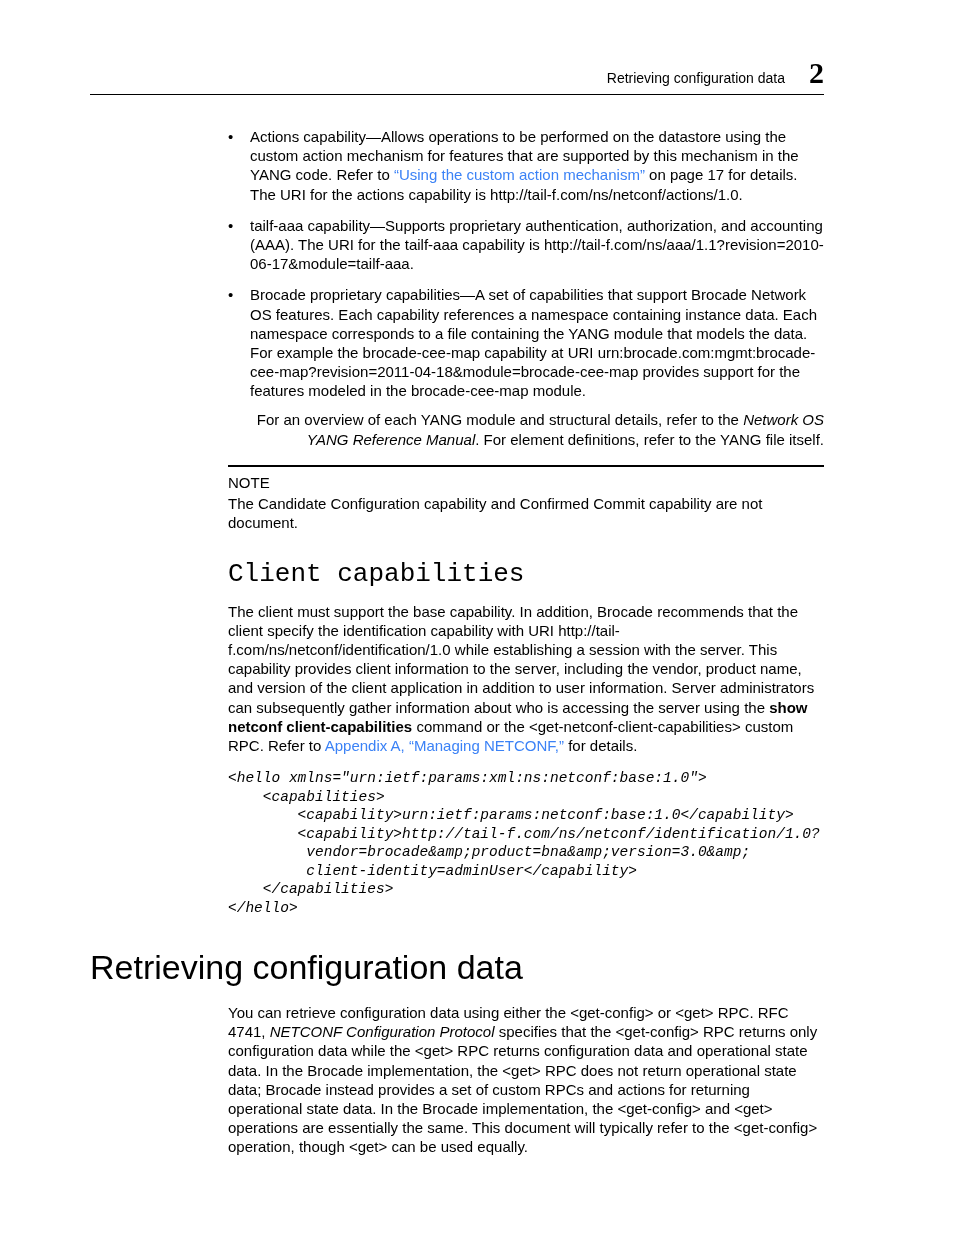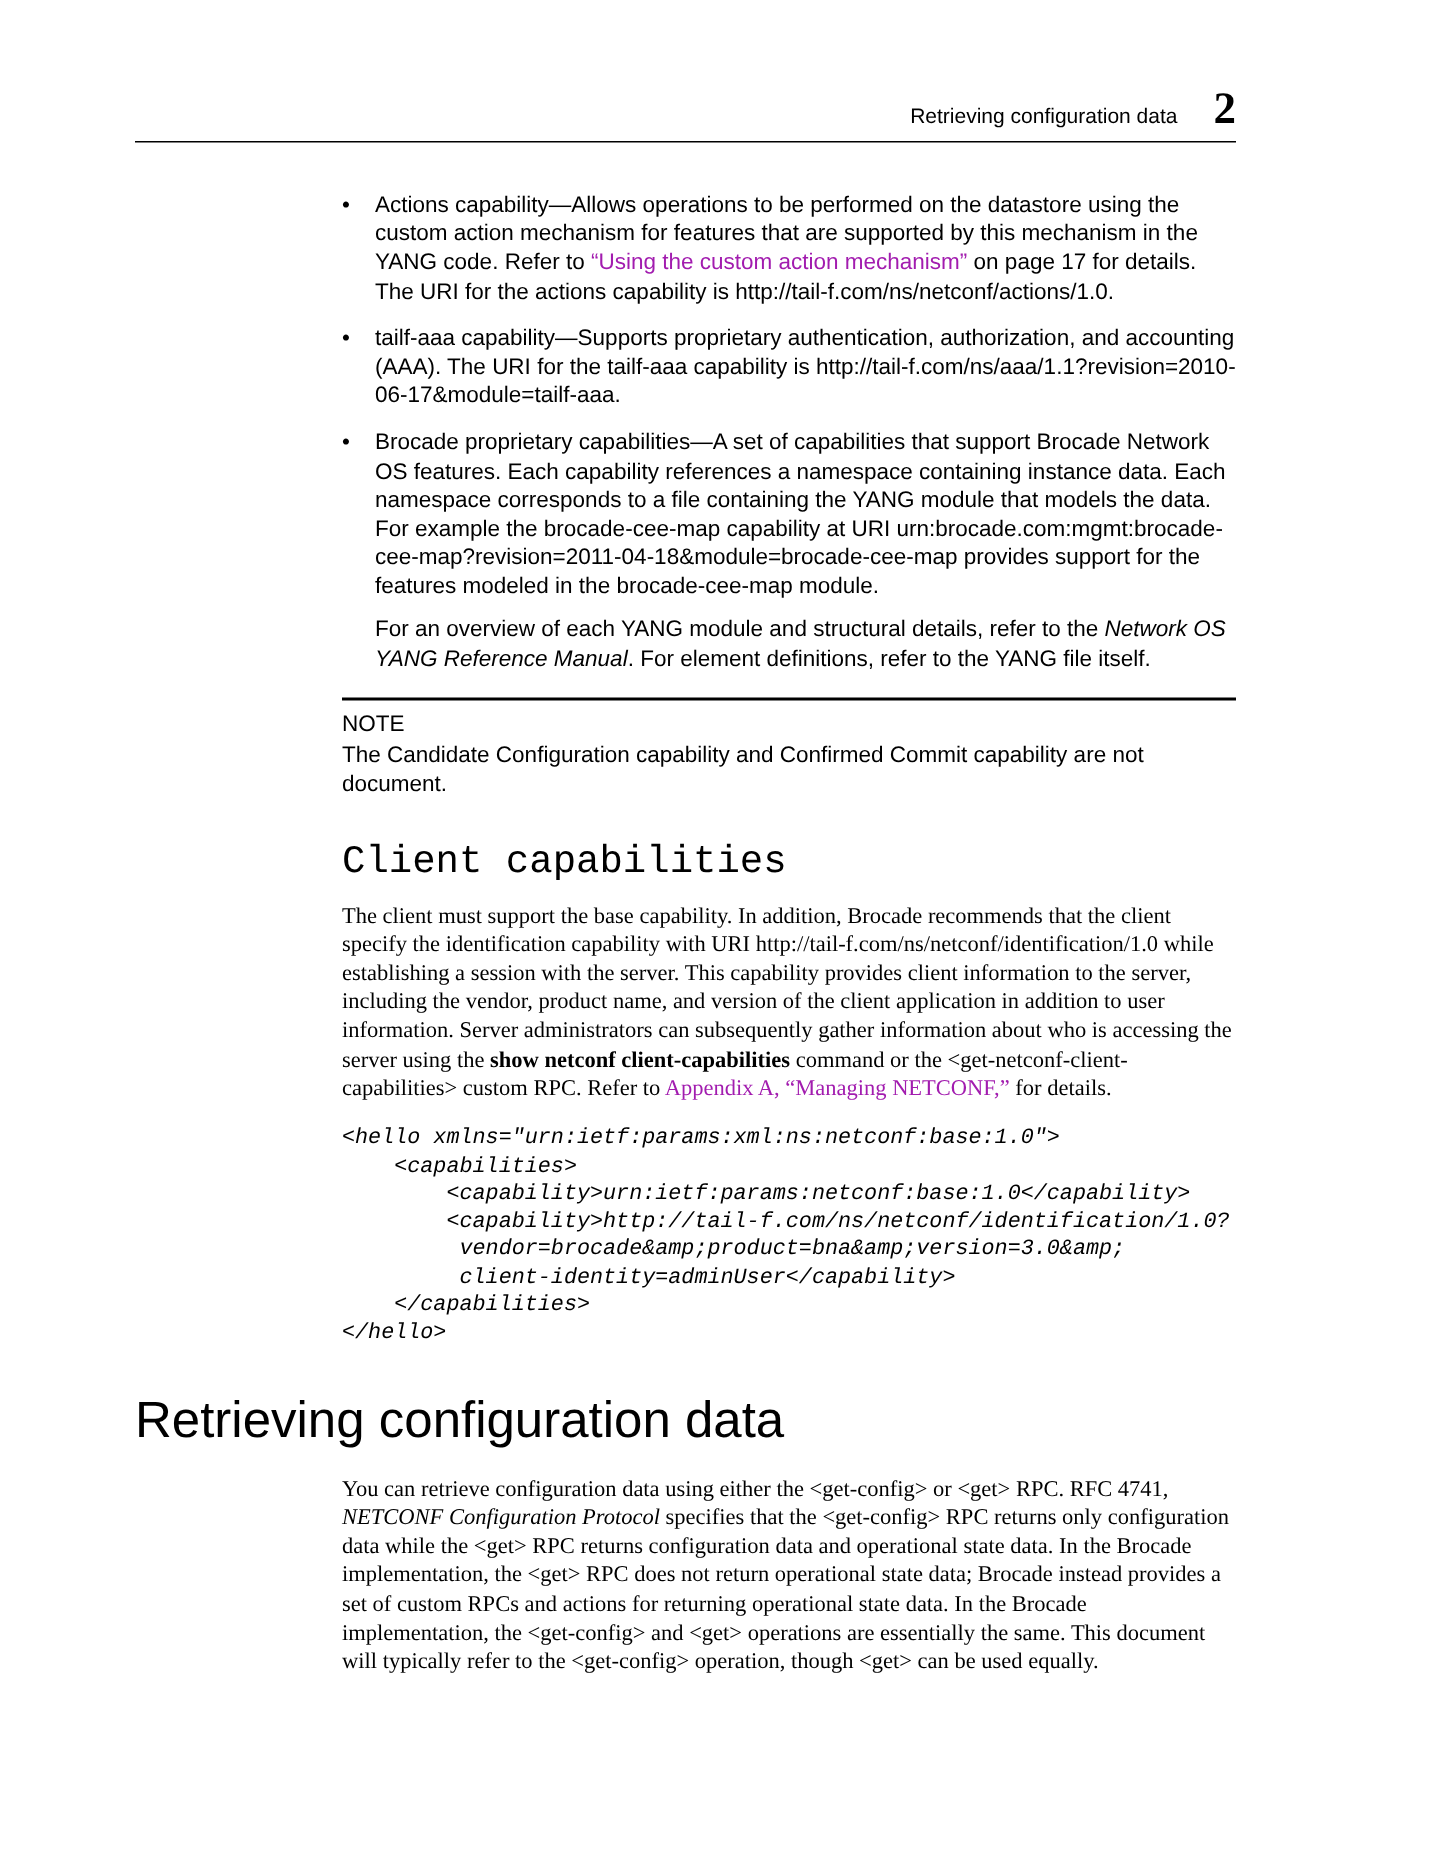--- a/index.html
+++ b/index.html
@@ -55,22 +55,23 @@
   }
   .bullets > li::before {
     content: "•";
     position: absolute;
     left: 0;
     top: 0;
     font-size: 15px;
   }
   .subpara {
     margin-top: 10px;
+    text-align: right;
   }
-  a.link { color: #a21caf; text-decoration: none; }
+  a.link { color: #3b82f6; text-decoration: none; }
   .italic { font-style: italic; }
   .bold { font-weight: 700; }
   .note-rule {
     border: none;
     border-top: 2px solid #000;
     margin: 16px 0 6px 0;
   }
   .note-label {
     font-family: "Arial Narrow", Arial, sans-serif;
     font-stretch: condensed;
@@ -78,21 +79,21 @@
     font-size: 15px;
     margin-bottom: 2px;
   }
   .h2 {
     font-family: Liberation Mono, monospace;
     font-stretch: condensed;
     font-weight: 400;
     font-size: 26px;
     margin: 26px 0 10px 0;
   }
-  .para { margin: 0 0 14px 0; font-family: Liberation Serif, serif; }
+  .para { margin: 0 0 14px 0; }
   .code {
     font-family: "Courier New", Courier, monospace;
     font-size: 14.5px;
     white-space: pre;
     line-height: 1.28;
     margin: 4px 0 0 0;
     font-style: italic;
   }
   .h1 {
     font-family: "Arial Narrow", Arial, sans-serif;

